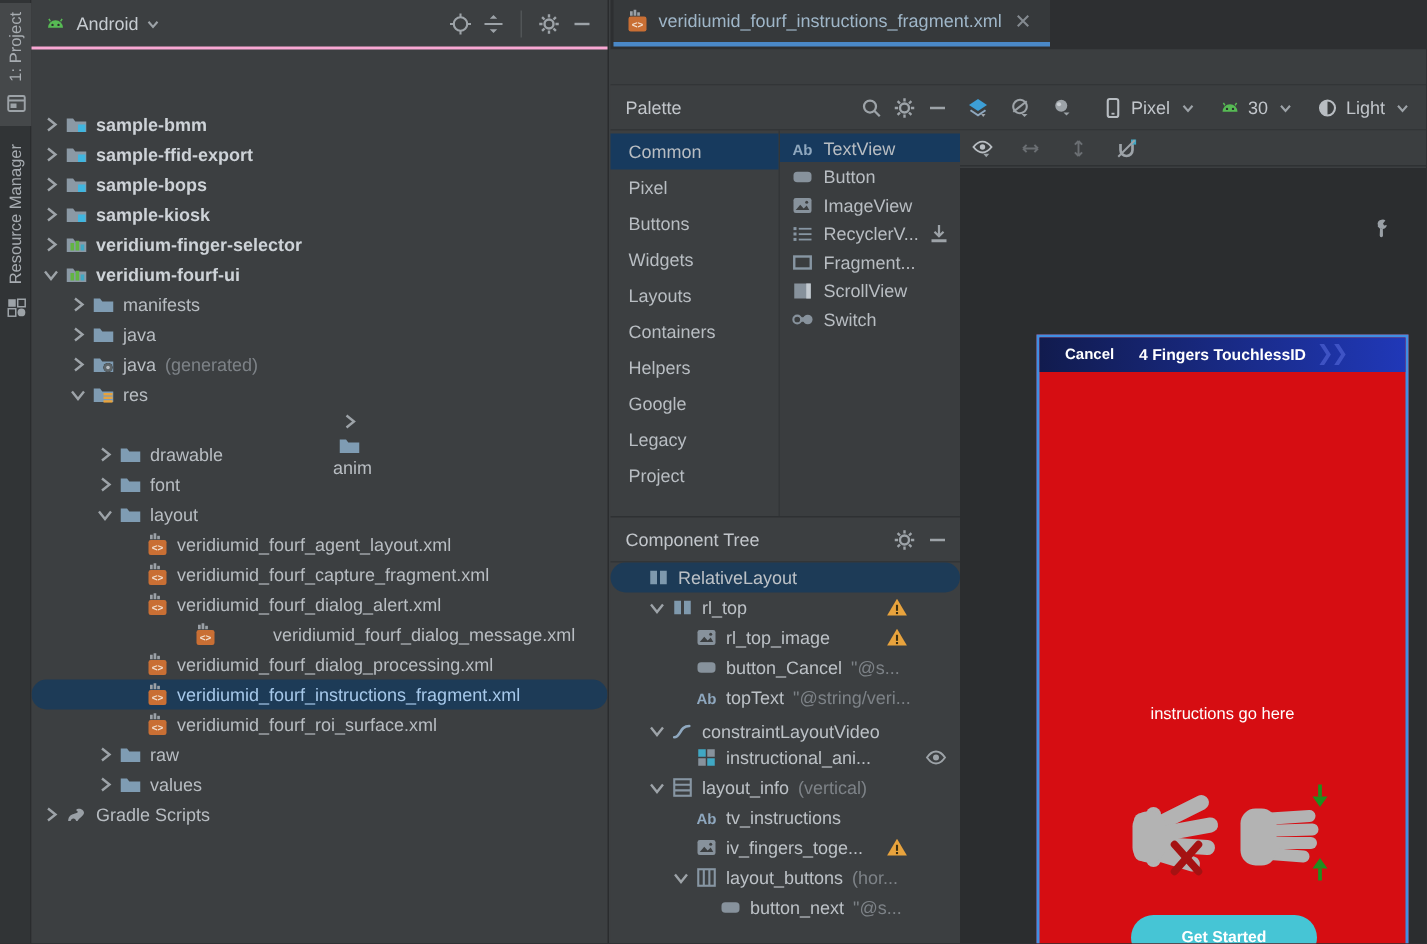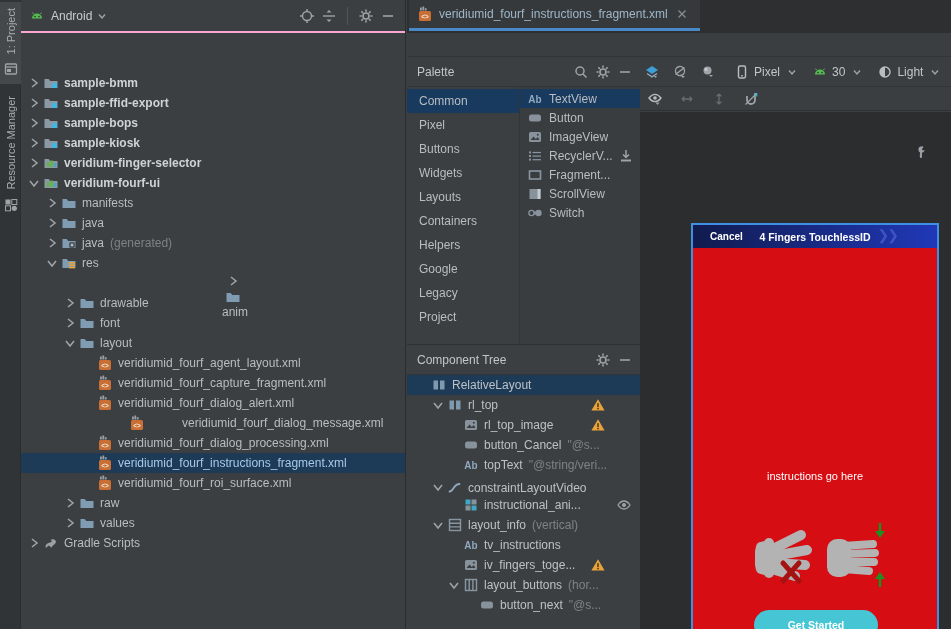--- a/index.html
+++ b/index.html
@@ -13,21 +13,21 @@
   .vlabel{writing-mode:vertical-rl;transform:rotate(180deg);font-size:11px;color:#a7acb1;white-space:nowrap;}
 
   
   .project-panel{position:absolute;left:21px;top:0;width:385px;height:629px;background:#3c3f41;border-right:1px solid #2a2c2e;}
   .pp-header{height:33px;display:flex;align-items:center;padding:0 6px 0 8px;border-bottom:2px solid #f9a8d4;}
   .pp-title{margin:0 2px 0 6px;color:#c7ccd1;}
   .pp-sep{width:1px;height:18px;background:#515557;margin:0 7px;}
   .hicon{width:22px;height:22px;display:flex;align-items:center;justify-content:center;border-radius:3px;}
   .tree{position:absolute;top:33px;left:0;right:0;bottom:0;overflow:hidden;}
   .trow{position:relative;height:20px;display:flex;align-items:center;white-space:nowrap;}
-  .trow.sel{background:#1d3b57;}
+  .trow.sel{background:#1d3b57;border-radius:10px;}
   .trow.sel .tlabel{color:#a6c8ea;}
   .chev{width:17px;height:16px;display:inline-flex;align-items:center;justify-content:center;flex:0 0 auto;}
   .ticon{width:18px;height:16px;display:inline-flex;align-items:center;justify-content:center;flex:0 0 auto;}
   .tlabel{margin-left:4px;color:#b8bdc2;}
   .tlabel.b{font-weight:700;color:#ced3d8;}
   .tsuffix{margin-left:6px;color:#7d8287;}
 
   
   .tabstrip{position:absolute;left:407px;top:0;width:544px;height:33px;background:#2d2f31;}
   .etab{position:absolute;left:2px;top:0;height:31px;display:flex;align-items:center;padding:0 10px 0 8px;gap:6px;background:#36393b;border-bottom:3px solid #4a88c7;}

